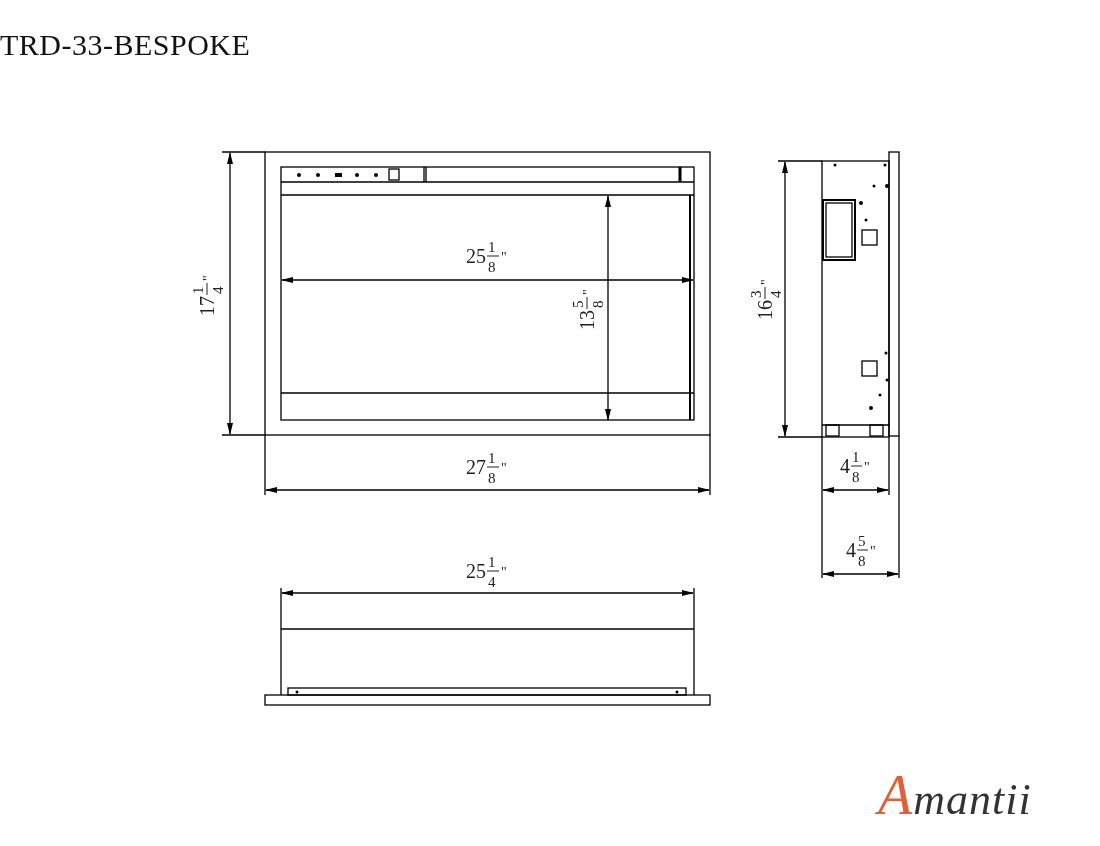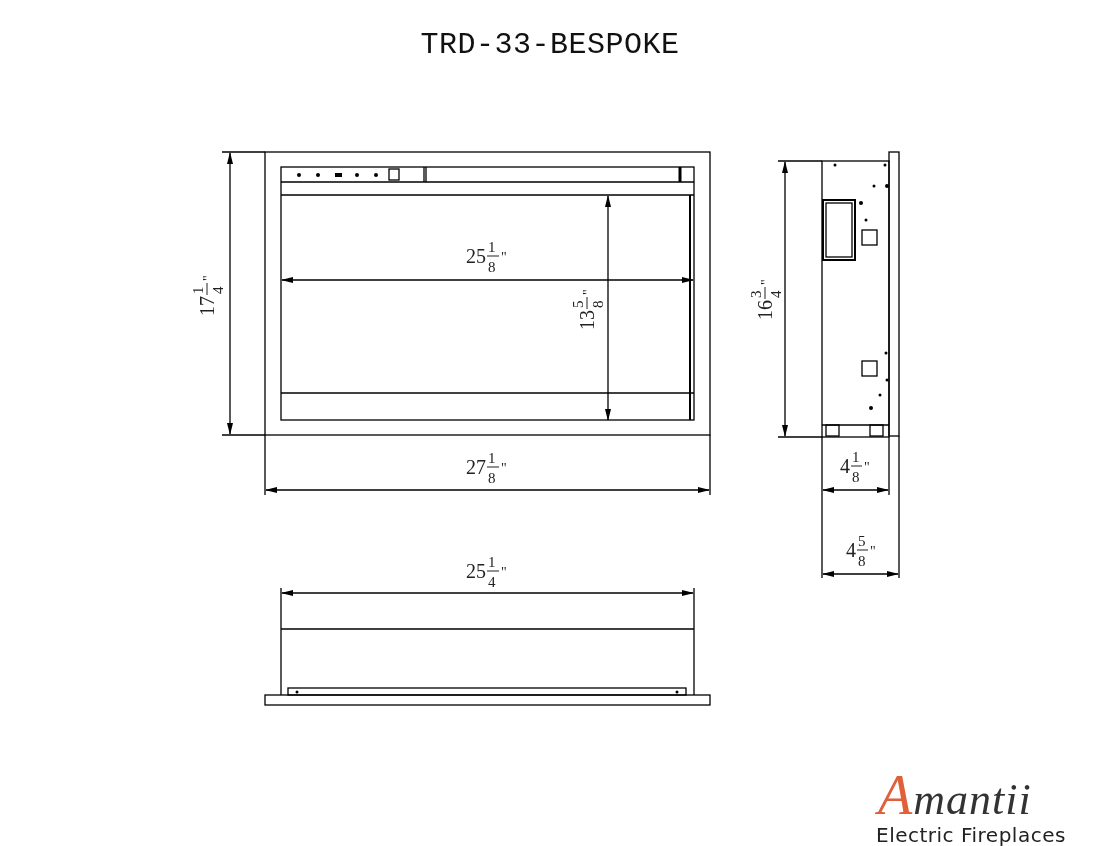--- a/index.html
+++ b/index.html
@@ -1,17 +1,17 @@
 <!DOCTYPE html>
 <html><head>
 <meta charset="utf-8">
 <style>
   html,body{margin:0;padding:0;background:#fff;}
   body{width:1100px;height:846px;position:relative;overflow:hidden;font-family:"Liberation Serif",serif;}
-  .title{position:absolute;left:0;width:1100px;top:28px;text-align:center;font-family:Liberation Mono, monospace;font-size:30px;color:#111;letter-spacing:0.5px;}
+  .title{position:absolute;left:0;width:1100px;top:28px;text-align:left;font-family:Liberation Serif, serif;font-size:30px;color:#111;letter-spacing:0.5px;}
   svg.drawing{position:absolute;left:0;top:0;}
   .logo{position:absolute;left:870px;top:728px;width:220px;height:90px;margin-top:35px;}
   .logo .brand{position:absolute;left:8px;top:0;font-family:"Liberation Serif",serif;font-style:italic;font-size:44px;color:#333;letter-spacing:1px;}
   .logo .brand .cap{color:#e0603a;font-size:56px;}
   .logo .tag{position:absolute;left:6px;top:60px;font-family:"DejaVu Sans",sans-serif;font-size:20px;color:#222;letter-spacing:0.5px;}
 </style>
 </head>
 <body>
 
 <div class="title">TRD-33-BESPOKE</div>
@@ -166,14 +166,13 @@
       <text x="22" y="-11" font-size="15">3</text>
       <line x1="21" y1="-7" x2="33" y2="-7" stroke="#222"></line>
       <text x="22" y="9" font-size="15">4</text>
       <text x="35" y="-1" font-size="14">"</text>
     </g>
   </g>
 </svg>
 
 <div class="logo">
   <div class="brand"><span class="cap">A</span><span>mantii</span></div>
-  <div class="tag">Electric Fireplaces</div>
 </div>
 
 </body></html>

